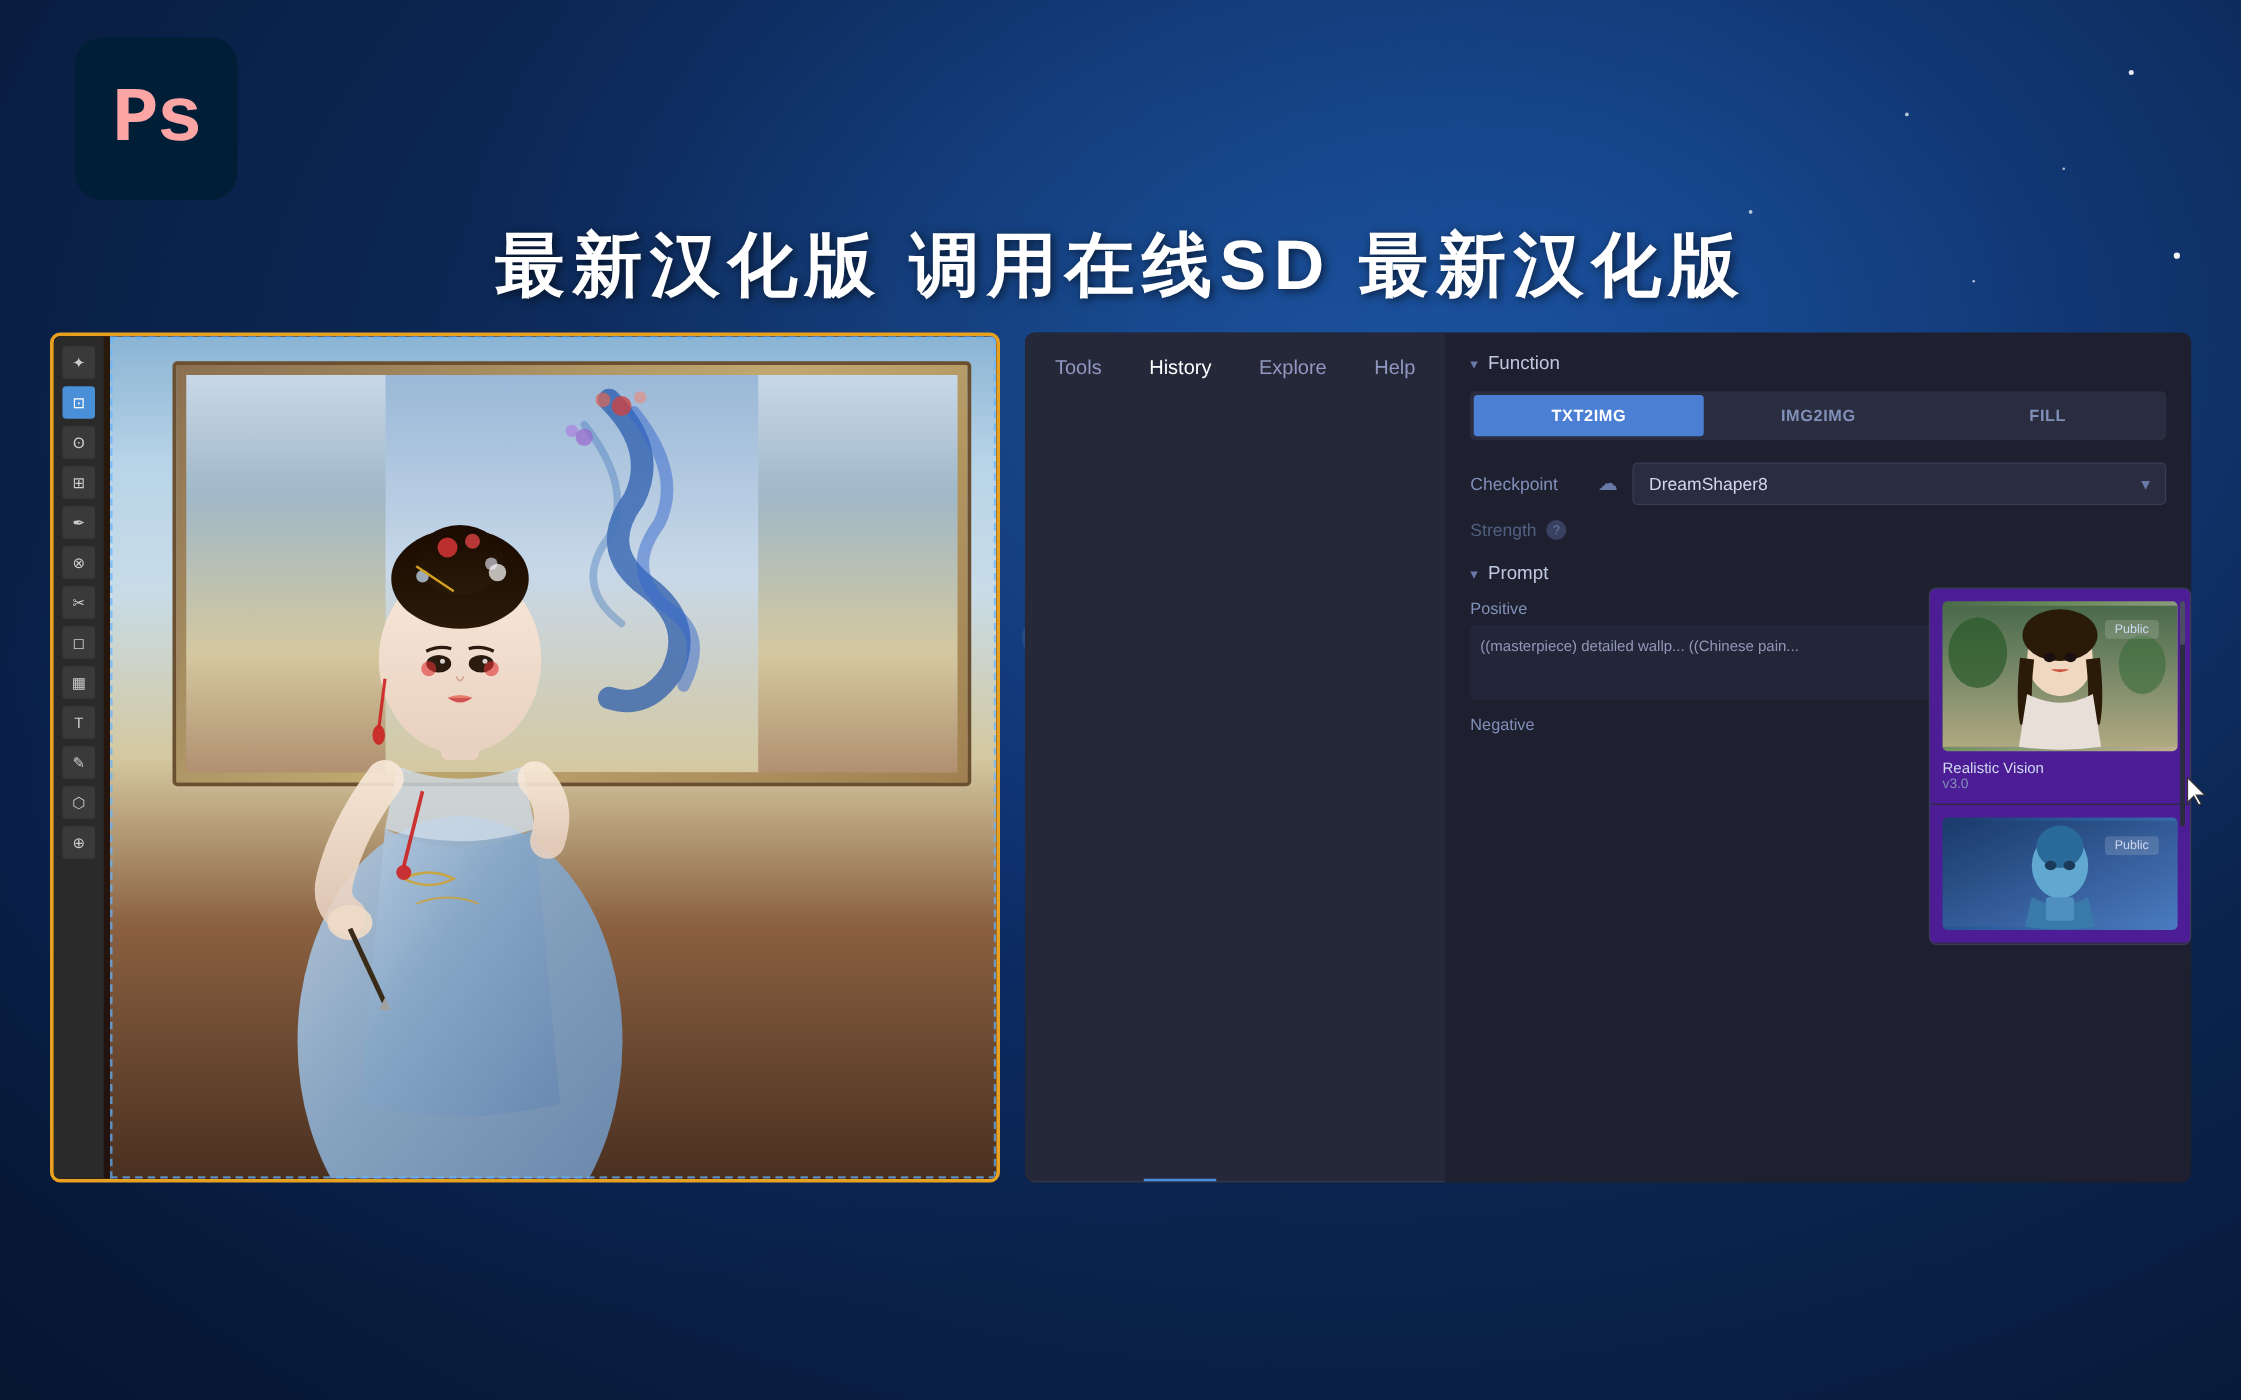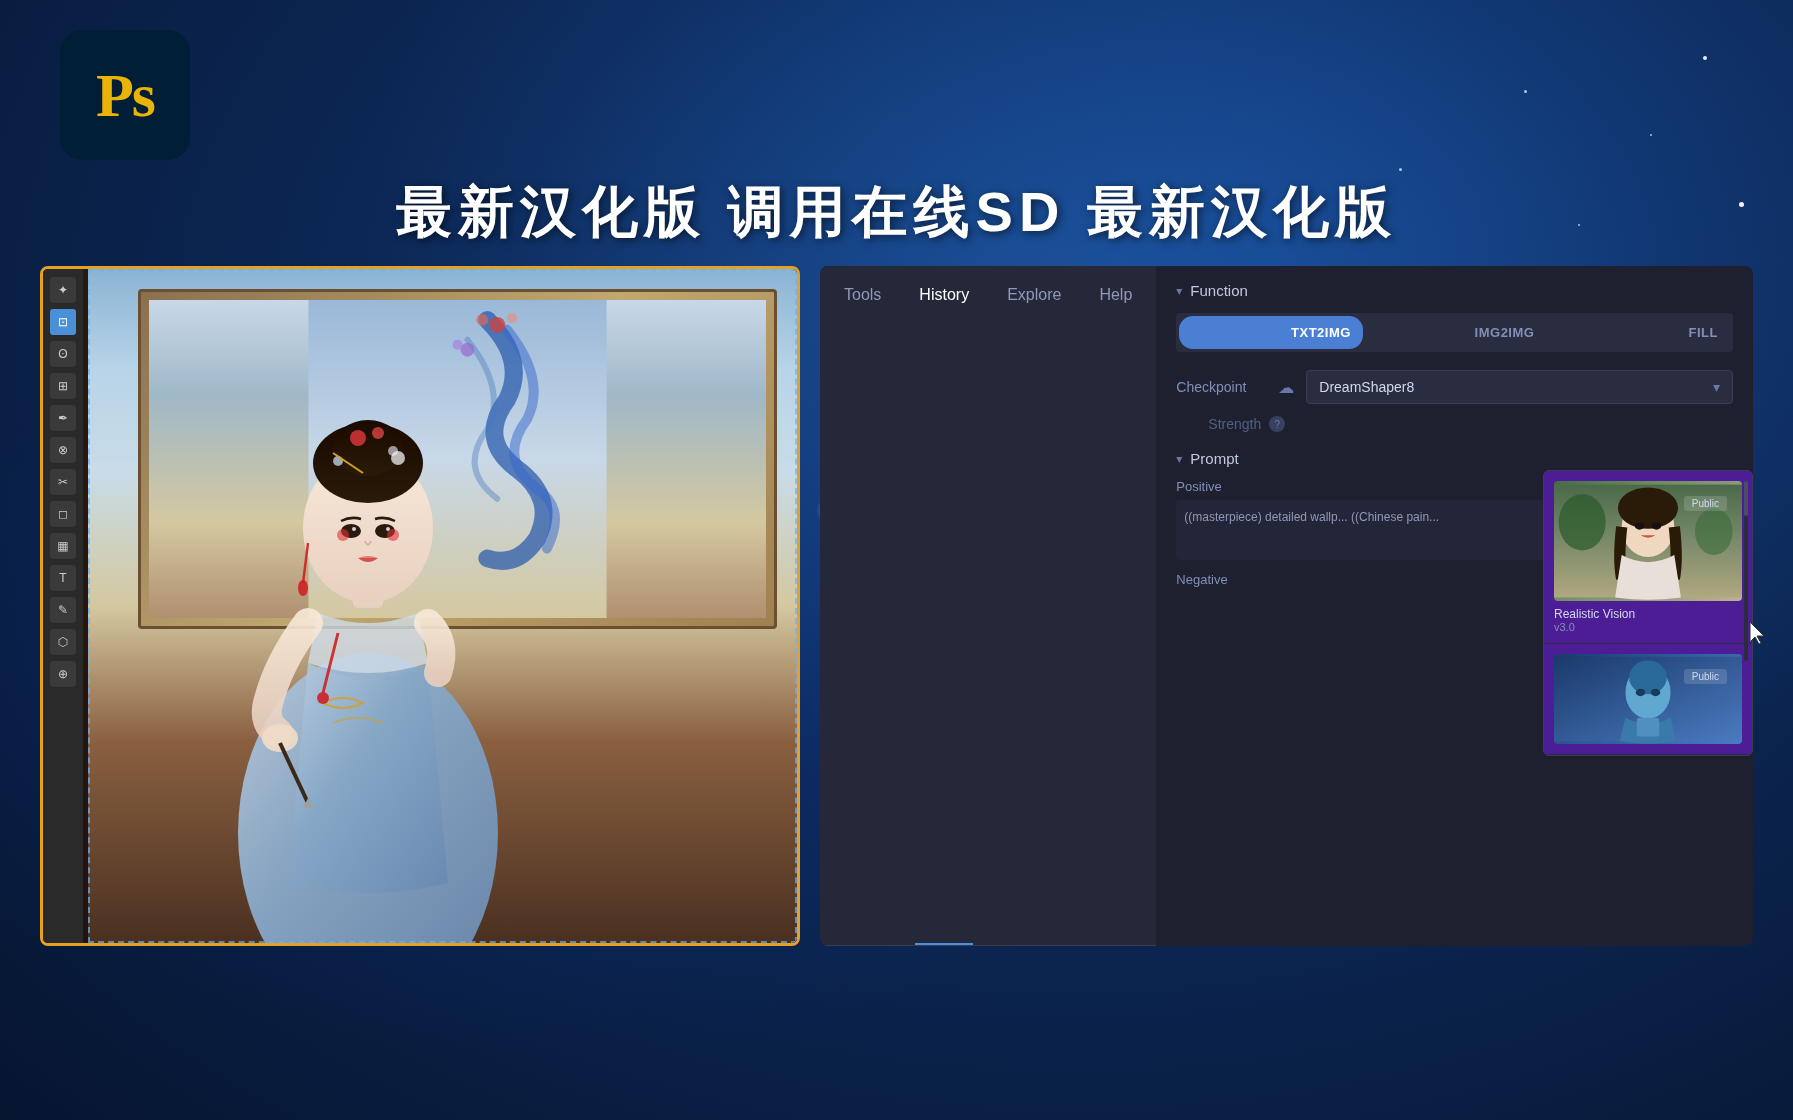--- a/index.html
+++ b/index.html
@@ -66,22 +66,22 @@
       background: #001e36;
       border-radius: 22px;
       display: flex;
       align-items: center;
       justify-content: center;
       flex-shrink: 0;
     }
     .ps-logo-text {
       font-size: 62px;
       font-weight: 900;
-      color: #eab308;
-      font-family: Liberation Serif, serif;
+      color: #fca5a5;
+      font-family: Liberation Mono, monospace;
       letter-spacing: -2px;
     }
 
     
     .main-title {
       font-size: 108px;
       font-weight: 900;
       color: #f5a623;
       font-family: 'SimHei', 'STHeiti', 'Microsoft YaHei', sans-serif;
       text-shadow: 3px 3px 10px rgba(0,0,0,0.5);
@@ -264,24 +264,23 @@
       padding: 3px;
     }
     .func-btn {
       flex: 1;
       padding: 9px 12px;
       border: none;
       background: transparent;
       color: #8090b8;
       font-size: 13px;
       cursor: pointer;
-      border-radius: 14px;
+      border-radius: 3px;
       font-weight: 600;
       letter-spacing: 0.5px;
-      text-align: right;
     }
     .func-btn.active {
       background: #4a7fd4;
       color: #ffffff;
     }
 
     
     .checkpoint-row {
       display: flex;
       align-items: center;
@@ -319,21 +318,20 @@
     .strength-row {
       display: flex;
       align-items: center;
       gap: 8px;
       margin-bottom: 18px;
     }
     .strength-label {
       color: #506080;
       font-size: 14px;
       font-family: Arial, sans-serif;
-      margin-left: 32px;
     }
     .help-icon {
       width: 16px;
       height: 16px;
       background: #3a4060;
       border-radius: 50%;
       display: flex;
       align-items: center;
       justify-content: center;
       color: #6878a8;

